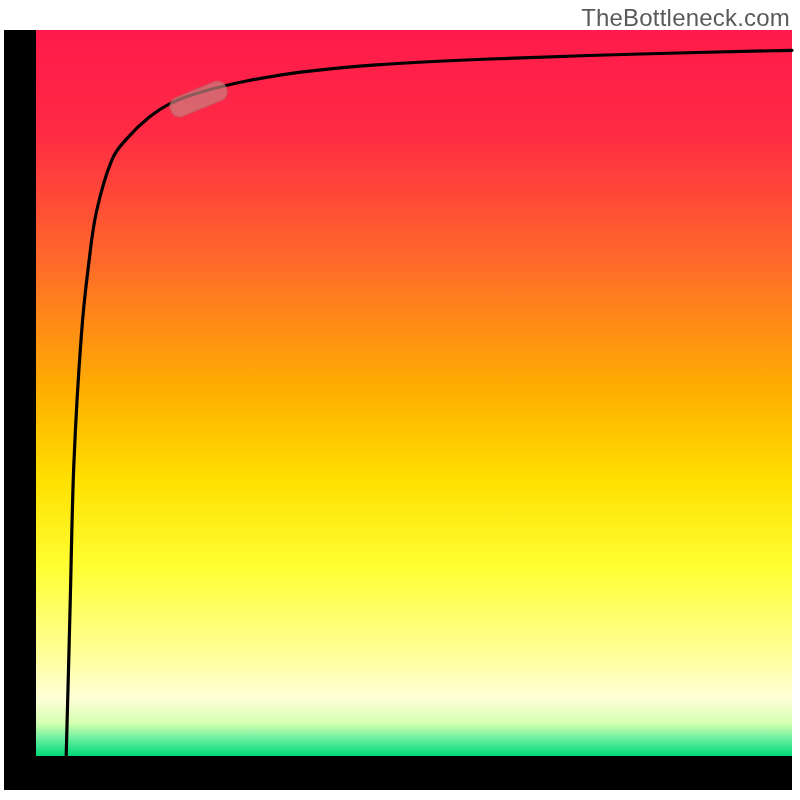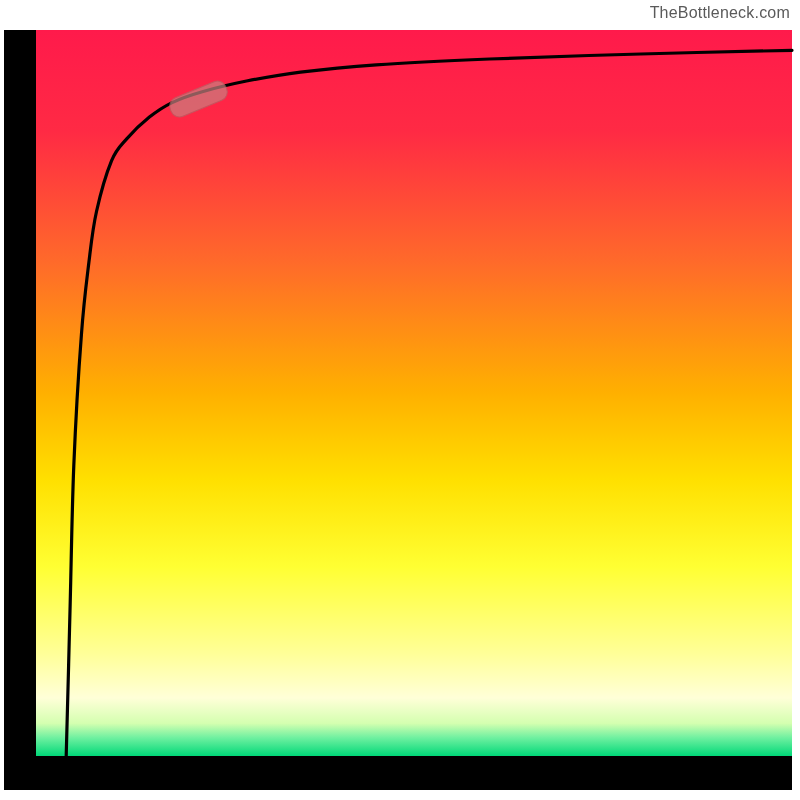--- a/index.html
+++ b/index.html
@@ -16,21 +16,21 @@
     position: absolute;
     left: 0;
     top: 0;
     width: 800px;
     height: 800px;
   }
   .attribution {
     position: absolute;
     top: 4px;
     right: 10px;
-    font-size: 16px;
+    font-size: 24px;
     color: #5a5a5a;
     font-weight: 400;
     letter-spacing: 0.2px;
   }
   svg { display: block; }
 </style>
 </head>
 <body>
 <div class="wrap">
 

